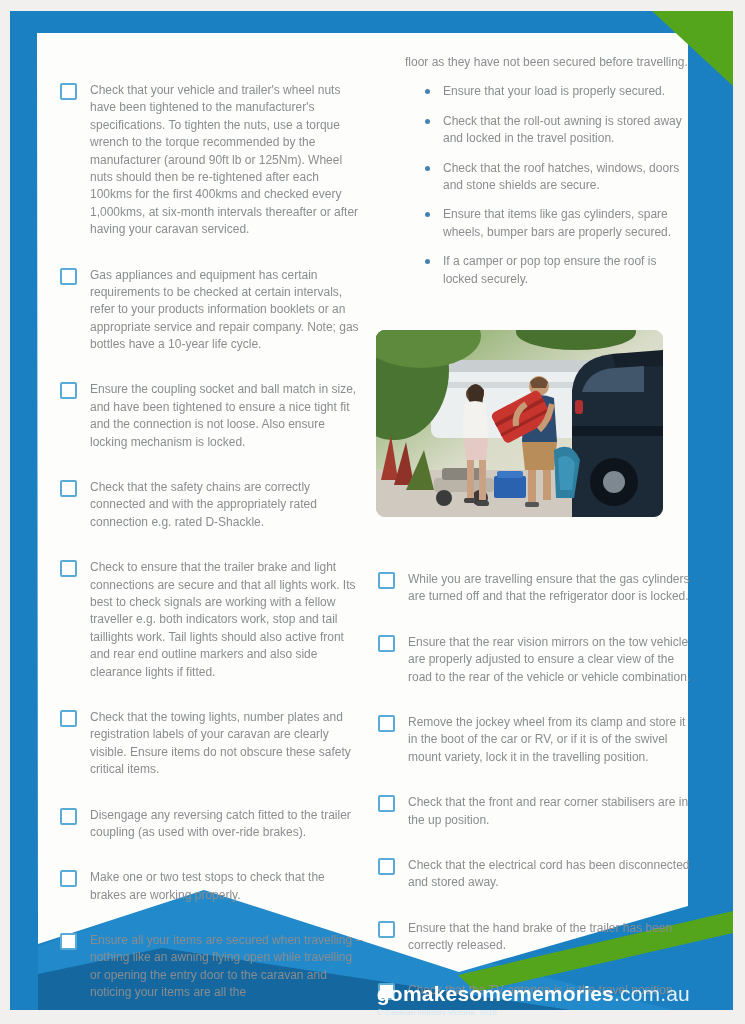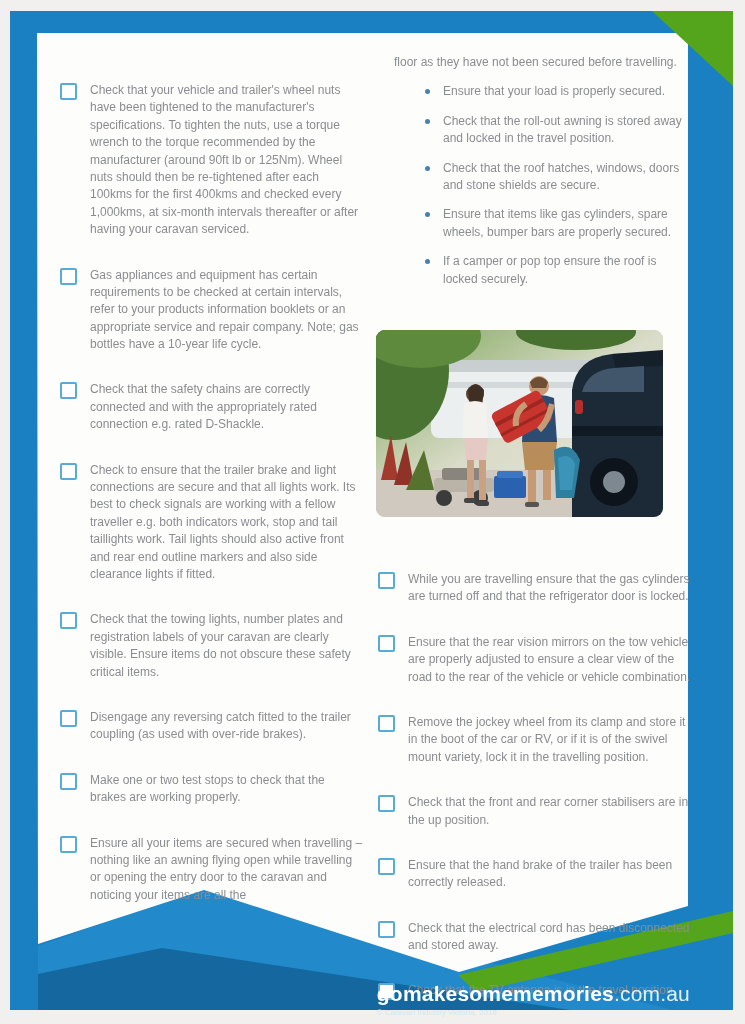--- a/index.html
+++ b/index.html
@@ -31,21 +31,21 @@
 
   .col{position:absolute;color:var(--text_gray);font-size:12px;line-height:1.45;}
   .col-left{left:60px;top:54px;width:304px;}
   .col-right-top{left:378px;top:54px;width:314px;}
   .col-right-bottom{left:378px;top:543px;width:316px;}
 
   .check-item{display:flex;gap:13px;margin-bottom:13px;margin-top:28px;}
   .checkbox{flex:0 0 auto;width:13px;height:13px;border:2px solid var(--checkbox_blue);border-radius:2px;background:#fff;margin-top:1px;cursor:pointer;}
   .check-text{flex:1 1 auto;}
 
-  .intro{margin:0 0 12px 16px;}
+  .intro{margin:0 0 12px 27px;}
   .bullet-list{margin-left:47px;}
   .bullet-item{display:flex;gap:13px;margin-bottom:11px;margin-top:12px;}
   .bullet-dot{flex:0 0 auto;width:5px;height:5px;border-radius:50%;background:var(--bullet_blue);margin-top:6px;}
 
   .photo{
     position:absolute;left:376px;top:330px;width:287px;height:187px;
     border-radius:9px;overflow:hidden;background:#cfcac2;
   }
   .photo svg{display:block;}
 
@@ -72,20 +72,24 @@
       <div class="check-item">
         <span class="checkbox"></span>
         <span class="check-text">Check that your vehicle and trailer's wheel nuts have been tightened to the manufacturer's specifications. To tighten the nuts, use a torque wrench to the torque recommended by the manufacturer (around 90ft lb or 125Nm). Wheel nuts should then be re-tightened after each 100kms for the first 400kms and checked every 1,000kms, at six-month intervals thereafter or after having your caravan serviced.</span>
       </div>
 
       <div class="check-item">
         <span class="checkbox"></span>
         <span class="check-text">Gas appliances and equipment has certain requirements to be checked at certain intervals, refer to your products information booklets or an appropriate service and repair company. Note; gas bottles have a 10-year life cycle.</span>
       </div>
 
+      <div class="check-item">
+        <span class="checkbox"></span>
+        <span class="check-text">Ensure the coupling socket and ball match in size, and have been tightened to ensure a nice tight fit and the connection is not loose. Also ensure locking mechanism is locked.</span>
+      </div>
 
       <div class="check-item">
         <span class="checkbox"></span>
         <span class="check-text">Check that the safety chains are correctly connected and with the appropriately rated connection e.g. rated D-Shackle.</span>
       </div>
 
       <div class="check-item">
         <span class="checkbox"></span>
         <span class="check-text">Check to ensure that the trailer brake and light connections are secure and that all lights work. Its best to check signals are working with a fellow traveller e.g. both indicators work, stop and tail taillights work. Tail lights should also active front and rear end outline markers and also side clearance lights if fitted.</span>
       </div>
@@ -231,26 +235,26 @@
         <span class="check-text">Remove the jockey wheel from its clamp and store it in the boot of the car or RV, or if it is of the swivel mount variety, lock it in the travelling position.</span>
       </div>
 
       <div class="check-item">
         <span class="checkbox"></span>
         <span class="check-text">Check that the front and rear corner stabilisers are in the up position.</span>
       </div>
 
       <div class="check-item">
         <span class="checkbox"></span>
+        <span class="check-text">Check that the electrical cord has been disconnected and stored away.</span>
+      </div>
+
+      <div class="check-item">
+        <span class="checkbox"></span>
         <span class="check-text">Ensure that the hand brake of the trailer has been correctly released.</span>
-      </div>
-
-      <div class="check-item">
-        <span class="checkbox"></span>
-        <span class="check-text">Check that the electrical cord has been disconnected and stored away.</span>
       </div>
 
       <div class="check-item">
         <span class="checkbox"></span>
         <span class="check-text">Check that the TV antenna is in the travel position.</span>
       </div>
     </div>
 
   <div class="footer">
     <div class="brandline">

